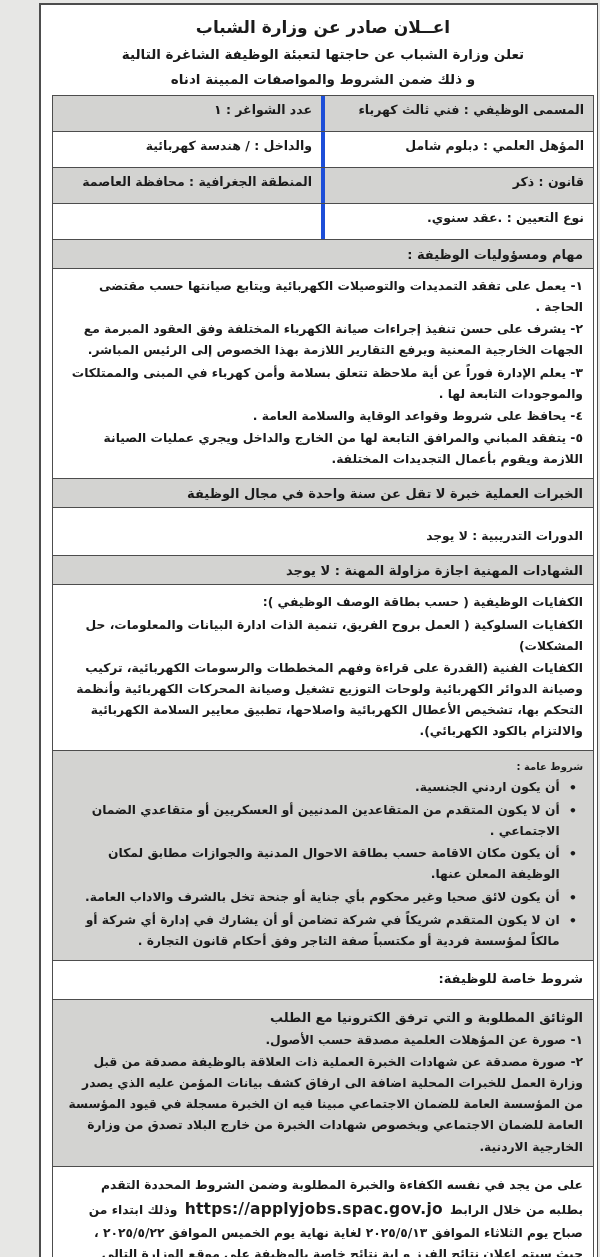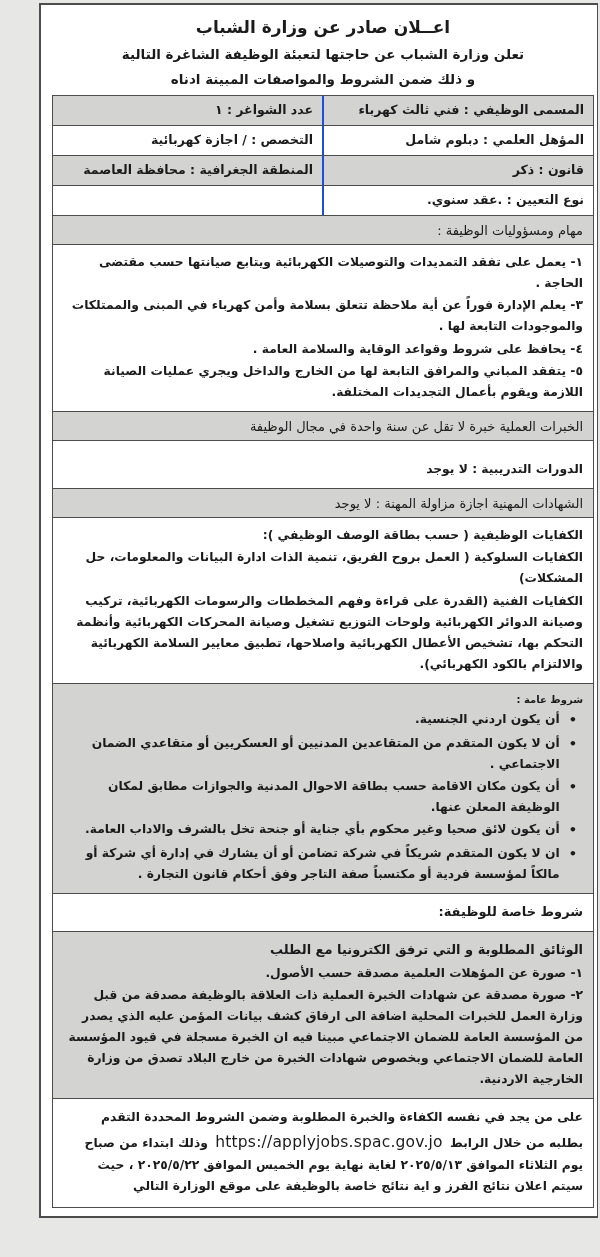--- a/index.html
+++ b/index.html
@@ -19,66 +19,67 @@
   }
   .titles{text-align:center;padding:6px 4px 8px;}
   .title-main{font-size:17px;font-weight:bold;letter-spacing:.5px;margin:4px 0 2px;}
   .title-sub{font-size:13.5px;font-weight:bold;margin-top:9px;text-align:center;}
   .stack{border:1px solid #4d4d4d;background:#fff;}
   .stack > div{border-bottom:1px solid #4d4d4d;}
   .stack > div:last-child{border-bottom:none;}
   .shade{background:#d3d3d1;}
   
   .trow{display:flex;}
-  .trow .c{flex:1;padding:6px 9px 6px;font-size:12.5px;font-weight:bold;min-height:17px;}
-  .trow .c.first{border-left:2px solid #1d4ed8;}
+  .trow .c{flex:1;padding:6px 9px 12px;font-size:12.5px;font-weight:bold;min-height:17px;}
+  .trow .c.first{border-left:4px solid #1d4ed8;}
   
-  .sec-h{padding:7px 10px 6px;font-size:13px;font-weight:normal;}
+  .sec-h{padding:7px 10px 6px;font-size:13px;font-weight:bold;}
   .sec-b{padding:6px 10px 7px;font-size:12.3px;font-weight:bold;line-height:1.72;}
   .sec-b p{margin:1px 0;}
   .bullets{padding-right:6px;}
   .bullet-item{display:flex;gap:9px;margin:1px 0;}
   .bullet-item::before{content:"\2022";flex:0 0 auto;font-size:13px;}
   .apply p{margin:2px 0;text-align:right;}
   .url{direction:ltr;unicode-bidi:isolate;display:inline-block;
-       font-size:15.5px;font-weight:normal;letter-spacing:.2px;padding:0 3px;}
+       font-size:15.5px;font-weight:bold;letter-spacing:.2px;padding:0 3px;}
 </style>
 </head>
 <body>
 
 <div class="doc">
 
   <div class="titles">
     <div class="title-main">اعــلان صادر عن وزارة الشباب</div>
     <div class="title-sub">تعلن وزارة الشباب عن حاجتها لتعبئة الوظيفة الشاغرة التالية</div>
     <div class="title-sub">و ذلك ضمن الشروط والمواصفات المبينة ادناه</div>
   </div>
 
   <div class="stack">
 
     <div class="trow shade">
       <div class="c first">المسمى الوظيفي : فني ثالث كهرباء</div>
       <div class="c">عدد الشواغر : ١</div>
     </div>
     <div class="trow">
       <div class="c first">المؤهل العلمي : دبلوم شامل</div>
-      <div class="c">التخصص : / اجازة كهربائية</div>
+      <div class="c">والداخل : / هندسة كهربائية</div>
     </div>
     <div class="trow shade">
       <div class="c first">قانون : ذكر</div>
       <div class="c">المنطقة الجغرافية : محافظة العاصمة</div>
     </div>
     <div class="trow">
       <div class="c first">نوع التعيين : .عقد سنوي.</div>
       <div class="c"></div>
     </div>
 
     <div class="sec-h shade">مهام ومسؤوليات الوظيفة :</div>
     <div class="sec-b">
       <p>١- يعمل على تفقد التمديدات والتوصيلات الكهربائية ويتابع صيانتها حسب مقتضى الحاجة .</p>
+      <p>٢- يشرف على حسن تنفيذ إجراءات صيانة الكهرباء المختلفة وفق العقود المبرمة مع الجهات الخارجية المعنية ويرفع التقارير اللازمة بهذا الخصوص إلى الرئيس المباشر.</p>
       <p>٣- يعلم الإدارة فوراً عن أية ملاحظة تتعلق بسلامة وأمن كهرباء في المبنى والممتلكات والموجودات التابعة لها .</p>
       <p>٤- يحافظ على شروط وقواعد الوقاية والسلامة العامة .</p>
       <p>٥- يتفقد المباني والمرافق التابعة لها من الخارج والداخل ويجري عمليات الصيانة اللازمة ويقوم بأعمال التجديدات المختلفة.</p>
     </div>
 
     <div class="sec-h shade">الخبرات العملية خبرة لا تقل عن سنة واحدة في مجال الوظيفة</div>
     <div class="sec-b" style="font-weight:bold;padding-top:17px;">
       <p>الدورات التدريبية : لا يوجد</p>
     </div>
     <div class="sec-h shade">الشهادات المهنية اجازة مزاولة المهنة : لا يوجد</div>

